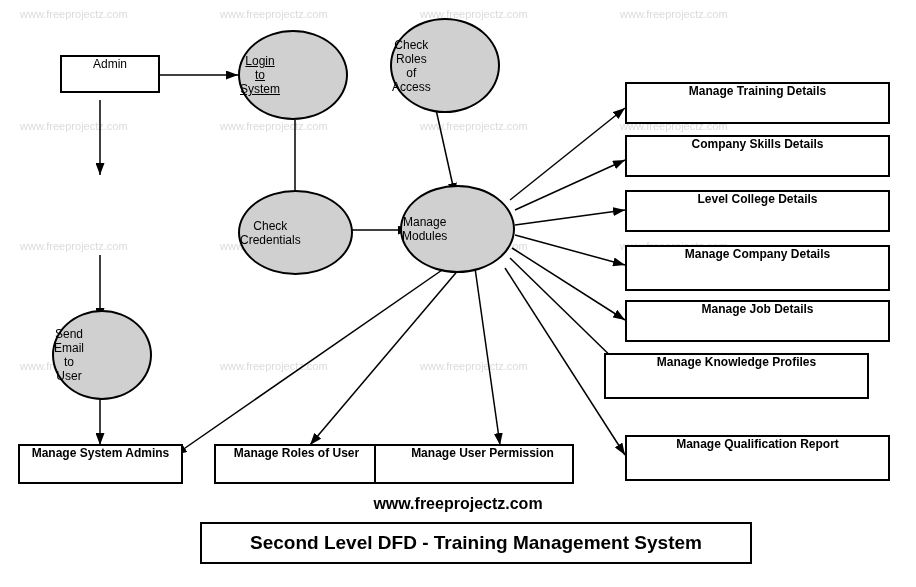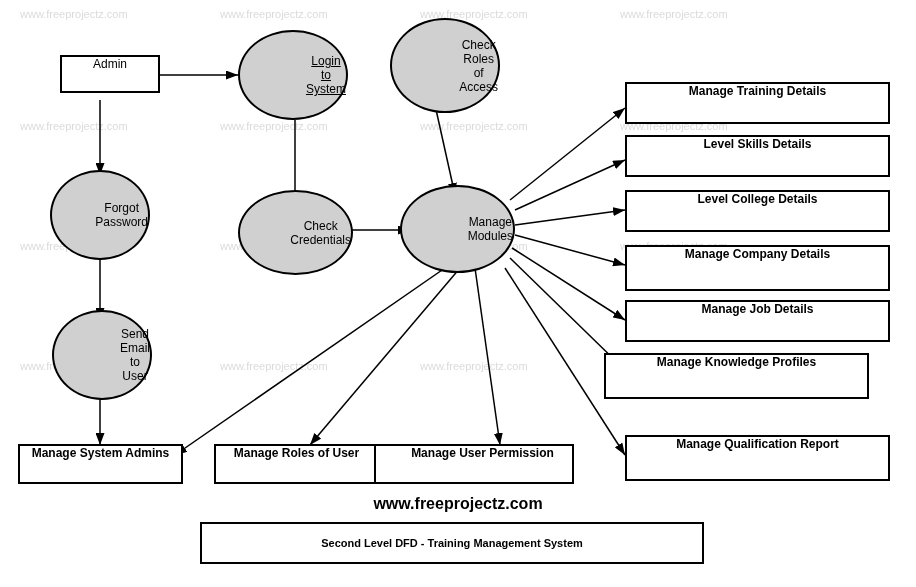--- a/index.html
+++ b/index.html
@@ -39,21 +39,21 @@
       font-weight: normal;
     }
     
     .circle {
       position: absolute;
       border: 2px solid #000;
       background: #d0d0d0;
       border-radius: 50%;
       display: flex;
       align-items: center;
-      justify-content: flex-end;
+      justify-content: flex-start;
       text-align: center;
       font-size: 12px;
       font-weight: normal;
     }
     .bold-text {
       font-weight: bold;
     }
     
     .arrows-svg {
       position: absolute;
@@ -147,42 +147,39 @@
   </div>
 
   <div class="circle" style="left:238px;top:30px;width:110px;height:90px;text-decoration:underline;">
     <span>Login<br>to<br>System</span>
   </div>
 
   <div class="circle" style="left:390px;top:18px;width:110px;height:95px;">
     <span>Check<br>Roles<br>of<br>Access</span>
   </div>
 
-  <div class="circle" style="left:50px;top:170px;width:100px;height:90px;">
-    <span>Forgot<br>Password</span>
-  </div>
 
   <div class="circle" style="left:238px;top:190px;width:115px;height:85px;">
     <span>Check<br>Credentials</span>
   </div>
 
   <div class="circle" style="left:400px;top:185px;width:115px;height:88px;">
     <span>Manage<br>Modules</span>
   </div>
 
   <div class="circle" style="left:52px;top:310px;width:100px;height:90px;">
     <span>Send<br>Email<br>to<br>User</span>
   </div>
 
   <div class="box" style="left:625px;top:82px;width:265px;height:42px;">
     <span class="bold-text">Manage Training Details</span>
   </div>
 
   <div class="box" style="left:625px;top:135px;width:265px;height:42px;">
-    <span class="bold-text">Level Skills Details</span>
+    <span class="bold-text">Company Skills Details</span>
   </div>
 
   <div class="box" style="left:625px;top:190px;width:265px;height:42px;">
     <span class="bold-text">Level College Details</span>
   </div>
 
   <div class="box" style="left:625px;top:245px;width:265px;height:46px;">
     <span class="bold-text">Manage Company Details</span>
   </div>
 
@@ -207,17 +204,17 @@
   </div>
 
   <div class="box" style="left:374px;top:444px;width:200px;height:40px;padding-left:17px;">
     <span class="bold-text">Manage User Permission</span>
   </div>
 
   <div class="website-text" style="left:0;top:495px;width:916px;">
     <span>www.freeprojectz.com</span>
   </div>
 
-  <div class="footer-box" style="left:200px;top:522px;width:504px;height:42px;font-weight:bold;font-size:11px;">
+  <div class="footer-box" style="left:200px;top:522px;width:552px;height:42px;font-weight:bold;font-size:19px;">
     <span>Second Level DFD - Training Management System</span>
   </div>
 
 </div>
 
 </body></html>

